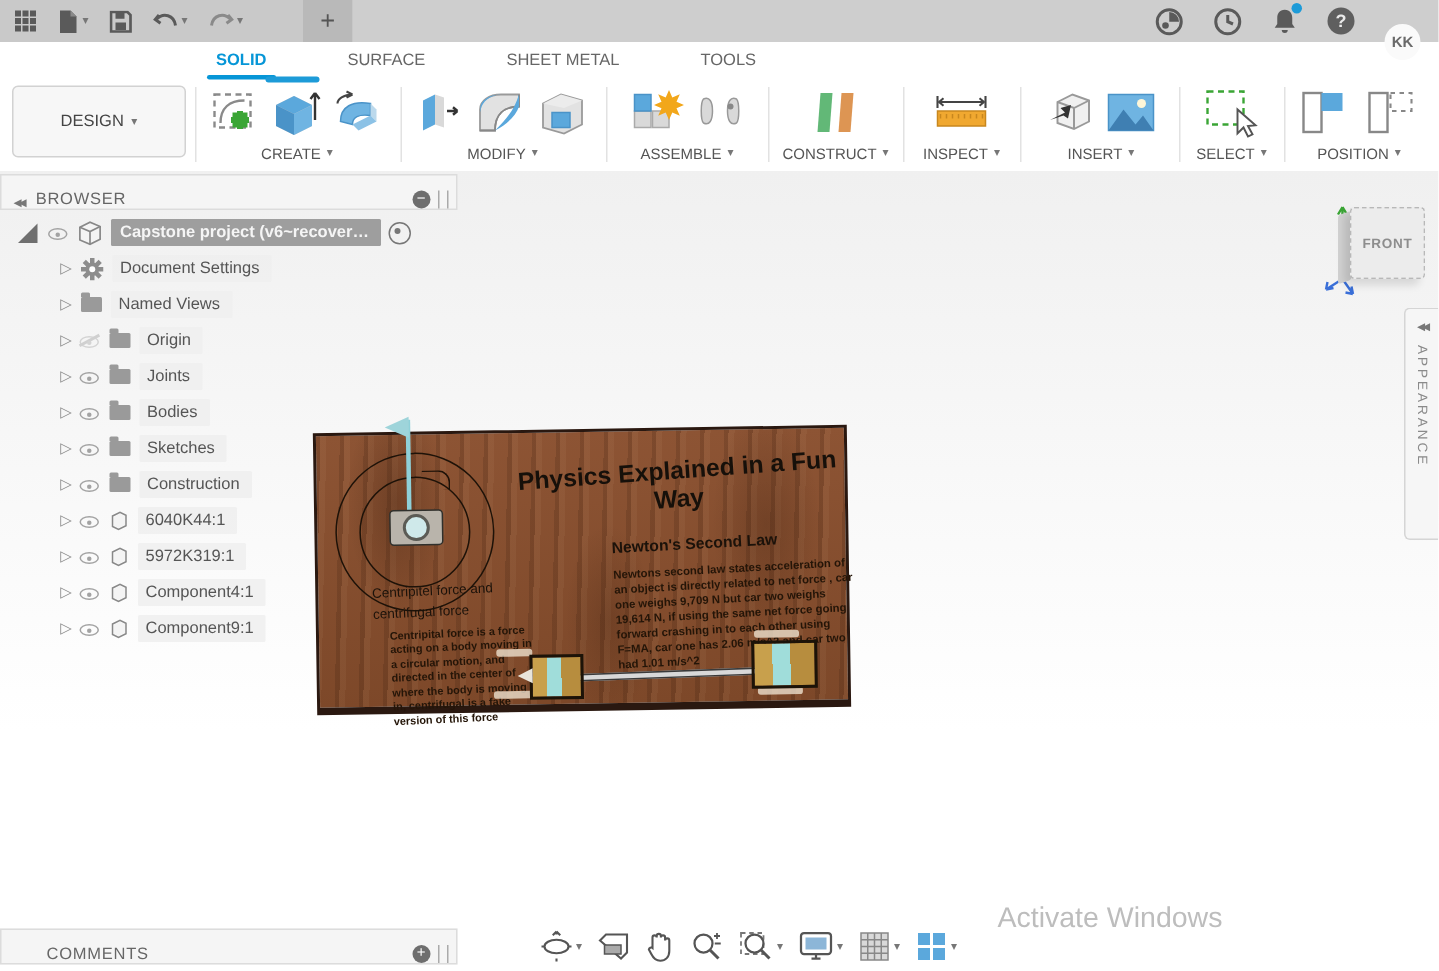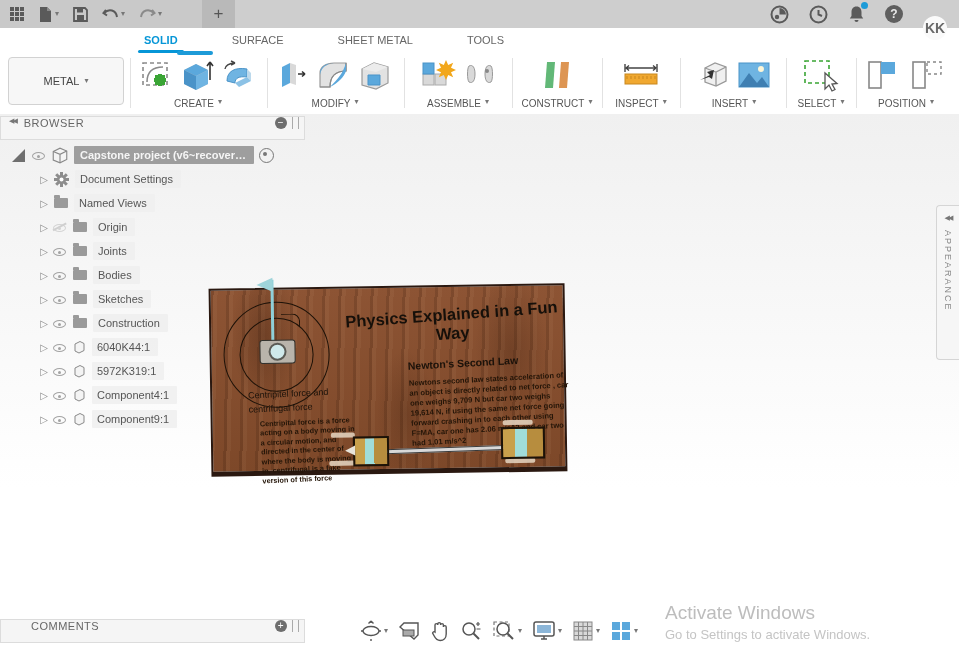--- a/index.html
+++ b/index.html
@@ -10,21 +10,21 @@
   .titlebar{position:absolute;left:0;top:0;width:959px;height:28px;background:#c9c9c9;display:flex;align-items:stretch;}
   .tb-left{width:192px;display:flex;align-items:center;gap:14px;padding-left:10px;background:#c9c9c9;}
   .tb-ic{display:flex;align-items:center;gap:2px;color:#5a5a5a;}
   .caret{font-size:8px;color:#777;line-height:1;}
   .doc-tab{width:555px;background:#e9e9e9;display:flex;align-items:center;justify-content:center;gap:8px;position:relative;font-size:12px;color:#4a4a4a;}
   .doc-tab .close{position:absolute;right:12px;font-size:14px;color:#666;}
   .plus-tab{width:33px;background:#b9b9b9;display:flex;align-items:center;justify-content:center;font-size:17px;color:#555;}
   .tb-right{flex:1;display:flex;align-items:center;justify-content:flex-end;gap:20px;padding-right:12px;background:#cecece;}
   .circle-ic{width:18px;height:18px;border-radius:50%;display:flex;align-items:center;justify-content:center;}
   .help-ic{background:#5f5f5f;color:#e9e9e9;font-size:12px;font-weight:bold;}
-  .avatar{width:24px;height:24px;border-radius:50%;background:#fafafa;color:#6a6a6a;font-size:14px;font-weight:bold;display:flex;align-items:center;justify-content:center;margin-top:28px;}
+  .avatar{width:24px;height:24px;border-radius:50%;background:#fafafa;color:#6a6a6a;font-size:10px;font-weight:bold;display:flex;align-items:center;justify-content:center;margin-top:28px;}
   .bell-wrap{position:relative;}
   .bell-dot{position:absolute;right:-3px;top:-3px;width:7px;height:7px;border-radius:50%;background:#1d9bd8;}
   .grid-ic{display:grid;grid-template-columns:repeat(3,4px);grid-template-rows:repeat(3,4px);gap:1px;}
   .grid-ic i{background:#5a5a5a;}
 
   
   .ribbon{position:absolute;left:0;top:28px;width:883px;height:86px;background:#fff;border-bottom:1px solid #d7d7d7;}
   .rtabs{position:absolute;left:140px;top:0;height:24px;display:flex;gap:46px;align-items:center;font-size:11px;color:#666;}
   .rtab{padding:3px 4px;position:relative;}
   .rtab.active{color:#0696d7;font-weight:bold;}
@@ -33,21 +33,21 @@
   .rgroup{position:absolute;top:26px;height:58px;display:flex;flex-direction:column;align-items:center;}
   .rg-icons{height:42px;display:flex;align-items:center;gap:6px;}
   .rg-label{font-size:10px;color:#555;display:flex;gap:4px;align-items:flex-start;margin-top:2px;}
   .rdiv{position:absolute;top:30px;height:50px;width:1px;background:#e2e2e2;}
   .sel-top{position:absolute;left:172px;top:27px;width:38px;height:4px;background:#1d9bd8;border-radius:2px;}
 
   
   .canvas{position:absolute;left:0;top:114px;width:959px;height:533px;background:linear-gradient(#f0f0f0,#ffffff 70%);}
 
   
-  .panel-hd{position:absolute;left:0;width:305px;height:24px;background:#f5f5f5;border:1px solid #dcdcdc;box-sizing:border-box;display:flex;align-items:flex-start;font-size:11px;color:#666;letter-spacing:.5px;}
+  .panel-hd{position:absolute;left:0;width:305px;height:24px;background:#f5f5f5;border:1px solid #dcdcdc;box-sizing:border-box;display:flex;align-items:flex-end;font-size:11px;color:#666;letter-spacing:.5px;}
   .browser-hd{top:116px;}
   .comments-hd{top:619px;}
   .dbl-arrow{font-size:7px;color:#777;letter-spacing:-2px;margin:0 8px 0 8px;}
   .hd-right{margin-left:auto;display:flex;align-items:center;gap:5px;padding-right:5px;}
   .mini-circle{width:12px;height:12px;border-radius:50%;background:#6e6e6e;color:#fff;display:flex;align-items:center;justify-content:center;font-size:10px;line-height:1;}
   .grip{width:5px;height:12px;border-left:1px solid #aaa;border-right:1px solid #aaa;}
 
   .trow{position:absolute;height:22px;display:flex;align-items:center;font-size:11px;color:#555;}
   .t-arrow{color:#8d8d8d;font-size:10px;width:16px;text-align:center;}
   .t-label{background:rgba(238,238,238,.85);padding:3px 8px 3px 5px;border-radius:1px;white-space:nowrap;}
@@ -189,21 +189,21 @@
 
   <div class="ribbon">
     <div class="rtabs">
       <span class="rtab active">SOLID</span>
       <span class="rtab">SURFACE</span>
       <span class="rtab">SHEET METAL</span>
       <span class="rtab">TOOLS</span>
     </div>
 
     <div class="design-btn">
-      <span>METAL</span>
+      <span>DESIGN</span>
       <span class="caret">▾</span>
     </div>
 
     <div class="rdiv" style="left:130px"></div>
 
     <div class="rgroup" style="left:134px;width:128px">
       <div class="rg-icons">
         <svg width="34" height="34" viewBox="0 0 34 34">
             <rect x="4" y="5" width="24" height="22" fill="none" stroke="#8a8a8a" stroke-width="1.6" stroke-dasharray="4 3"></rect>
             <path d="M8 24 C8 14 14 9 24 9" fill="none" stroke="#8a8a8a" stroke-width="1.6"></path>
@@ -379,20 +379,29 @@
     <div class="rail" style="left:116px;top:172px;width:26px"></div>
     <div class="rail" style="left:290px;top:134px;width:30px"></div>
     <div class="rail" style="left:292px;top:172px;width:30px"></div>
     <div class="rod"></div>
     <div class="car car-l">
         <div class="car-nose"></div>
       </div>
     <div class="car car-r"></div>
   </div>
 
+  <div class="viewcube">
+    <svg width="78" height="72" viewBox="0 0 78 72" style="position:absolute;left:0;top:0">
+      <path d="M17 38 V8 M17 8 l-3 5 M17 8 l3 5" stroke="#3aa535" stroke-width="1.6" fill="none"></path>
+      <path d="M17 56 L6 63 M6 63 l5 -1 M6 63 l1 -5" stroke="#3a6fd8" stroke-width="1.6" fill="none"></path>
+      <path d="M17 56 L24 66 M24 66 l-1 -5 M24 66 l-5 -1" stroke="#3a6fd8" stroke-width="1.6" fill="none"></path>
+    </svg>
+    <div class="vc-side"></div>
+    <div class="vc-face">FRONT</div>
+  </div>
 
   <div class="panel-hd browser-hd">
     <span class="dbl-arrow">◀◀</span>
     <span>BROWSER</span>
     <span class="hd-right">
       <span class="mini-circle">−</span>
       <span class="grip"></span>
     </span>
   </div>
 
@@ -560,16 +569,15 @@
           <rect x="12" y="2" width="8" height="8" fill="#5ba8dc"></rect>
           <rect x="2" y="12" width="8" height="8" fill="#5ba8dc"></rect>
           <rect x="12" y="12" width="8" height="8" fill="#5ba8dc"></rect>
         </svg>
       <span class="caret">▾</span>
     </span>
   </div>
 
   <div class="wm">
     <div class="wm-1">Activate Windows</div>
-    <div class="wm-2">Go to Settings to activate Windows.</div>
   </div>
 
 </div>
 
 </body></html>

